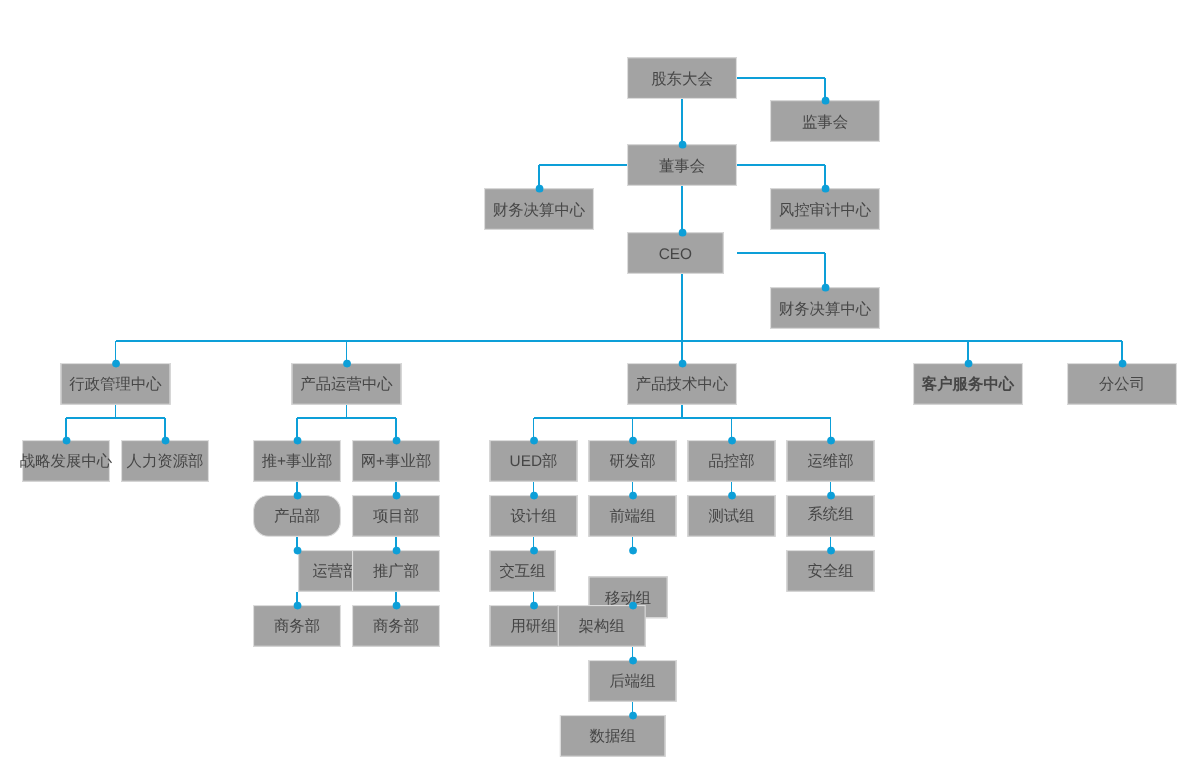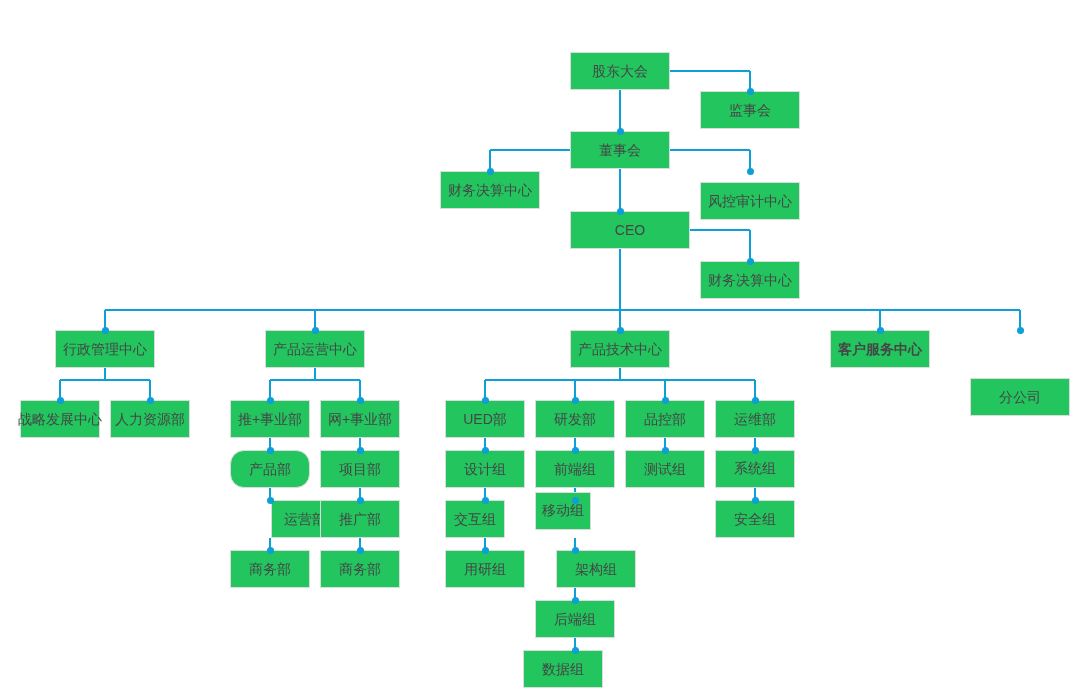--- a/index.html
+++ b/index.html
@@ -20,21 +20,21 @@
     left: 0;
     top: 0;
     width: 1070px;
     height: 689px;
     pointer-events: none;
   }
   .node {
     position: absolute;
     box-sizing: border-box;
     border: 1px solid #dcdcdc;
-    background: #22c55e;
+    background: #a3a3a3;
     color: #464646;
     font-size: 14px;
     display: flex;
     align-items: center;
     justify-content: center;
     line-height: 1.2;
     white-space: nowrap;
     z-index: 2;
   }
   .dot {
@@ -98,48 +98,48 @@
       <line x1="575" y1="638" x2="575" y2="650" stroke="#0d9fd8" stroke-width="1.6" shape-rendering="crispEdges"></line>
       <line x1="665" y1="438" x2="665" y2="450" stroke="#0d9fd8" stroke-width="1.6" shape-rendering="crispEdges"></line>
       <line x1="755" y1="438" x2="755" y2="450" stroke="#0d9fd8" stroke-width="1.6" shape-rendering="crispEdges"></line>
       <line x1="755" y1="488" x2="755" y2="500" stroke="#0d9fd8" stroke-width="1.6" shape-rendering="crispEdges"></line>
     </svg>
   <div id="nodes">
       <div class="node" style="left: 570px; top: 52px; width: 100px; height: 38px;">股东大会</div>
       <div class="node" style="left: 700px; top: 91px; width: 100px; height: 38px;">监事会</div>
       <div class="node" style="left: 570px; top: 131px; width: 100px; height: 38px;">董事会</div>
       <div class="node" style="left: 440px; top: 171px; width: 100px; height: 38px;">财务决算中心</div>
-      <div class="node" style="left: 700px; top: 182px; width: 100px; height: 38px;">风控审计中心</div>
-      <div class="node" style="left: 570px; top: 211px; width: 120px; height: 38px;">CEO</div>
+      <div class="node" style="left: 700px; top: 171px; width: 100px; height: 38px;">风控审计中心</div>
+      <div class="node" style="left: 570px; top: 211px; width: 88px; height: 38px;">CEO</div>
       <div class="node" style="left: 700px; top: 261px; width: 100px; height: 38px;">财务决算中心</div>
       <div class="node" style="left: 55px; top: 330px; width: 100px; height: 38px;">行政管理中心</div>
       <div class="node" style="left: 265px; top: 330px; width: 100px; height: 38px;">产品运营中心</div>
       <div class="node" style="left: 570px; top: 330px; width: 100px; height: 38px;">产品技术中心</div>
       <div class="node" style="left: 830px; top: 330px; width: 100px; height: 38px; font-weight: bold;">客户服务中心</div>
-      <div class="node" style="left: 970px; top: 330px; width: 100px; height: 38px; margin-top: 48px;">分公司</div>
+      <div class="node" style="left: 970px; top: 330px; width: 100px; height: 38px;">分公司</div>
       <div class="node" style="left: 20px; top: 400px; width: 80px; height: 38px;">战略发展中心</div>
       <div class="node" style="left: 110px; top: 400px; width: 80px; height: 38px;">人力资源部</div>
       <div class="node" style="left: 230px; top: 400px; width: 80px; height: 38px;">推+事业部</div>
       <div class="node" style="left: 230px; top: 450px; width: 80px; height: 38px; border-radius: 14px;">产品部</div>
       <div class="node" style="left: 230px; top: 500px; width: 68px; height: 38px; margin-left: 41px;">运营部</div>
       <div class="node" style="left: 230px; top: 550px; width: 80px; height: 38px;">商务部</div>
       <div class="node" style="left: 320px; top: 400px; width: 80px; height: 38px;">网+事业部</div>
       <div class="node" style="left: 320px; top: 450px; width: 80px; height: 38px;">项目部</div>
       <div class="node" style="left: 320px; top: 500px; width: 80px; height: 38px;">推广部</div>
       <div class="node" style="left: 320px; top: 550px; width: 80px; height: 38px;">商务部</div>
       <div class="node" style="left: 445px; top: 400px; width: 80px; height: 38px;">UED部</div>
       <div class="node" style="left: 445px; top: 450px; width: 80px; height: 38px;">设计组</div>
       <div class="node" style="left: 445px; top: 500px; width: 60px; height: 38px;">交互组</div>
       <div class="node" style="left: 445px; top: 550px; width: 80px; height: 38px;">用研组</div>
       <div class="node" style="left: 535px; top: 400px; width: 80px; height: 38px;">研发部</div>
       <div class="node" style="left: 535px; top: 450px; width: 80px; height: 38px;">前端组</div>
-      <div class="node" style="left: 535px; top: 492px; width: 56px; height: 38px; font-family: Liberation Serif, serif;">移动组</div>
-      <div class="node" style="left: 556px; top: 550px; width: 80px; height: 38px;">架构组</div>
+      <div class="node" style="left: 535px; top: 524px; width: 72px; height: 38px;">移动组</div>
+      <div class="node" style="left: 507px; top: 550px; width: 80px; height: 38px;">架构组</div>
       <div class="node" style="left: 535px; top: 600px; width: 80px; height: 38px;">后端组</div>
-      <div class="node" style="left: 523px; top: 650px; width: 80px; height: 38px;">数据组</div>
+      <div class="node" style="left: 509px; top: 650px; width: 96px; height: 38px;">数据组</div>
       <div class="node" style="left: 625px; top: 400px; width: 80px; height: 38px;">品控部</div>
       <div class="node" style="left: 625px; top: 450px; width: 80px; height: 38px;">测试组</div>
       <div class="node" style="left: 715px; top: 400px; width: 80px; height: 38px;">运维部</div>
       <div class="node" style="left: 715px; top: 450px; width: 80px; height: 38px; font-family: Liberation Serif, serif;">系统组</div>
       <div class="node" style="left: 715px; top: 500px; width: 80px; height: 38px;">安全组</div>
     </div>
   <div id="dots">
       <div class="dot" style="left: 746.5px; top: 87.5px;"></div>
       <div class="dot" style="left: 616.5px; top: 127.5px;"></div>
       <div class="dot" style="left: 486.5px; top: 167.5px;"></div>

